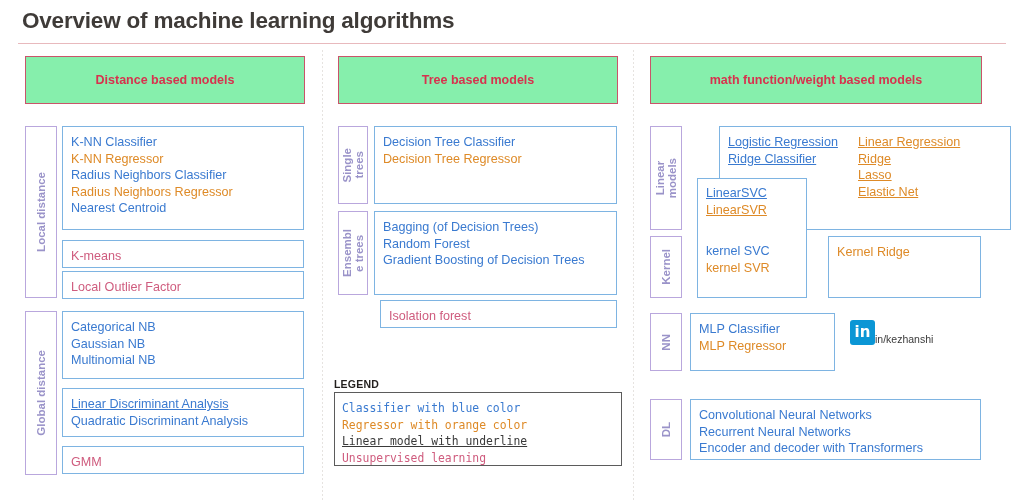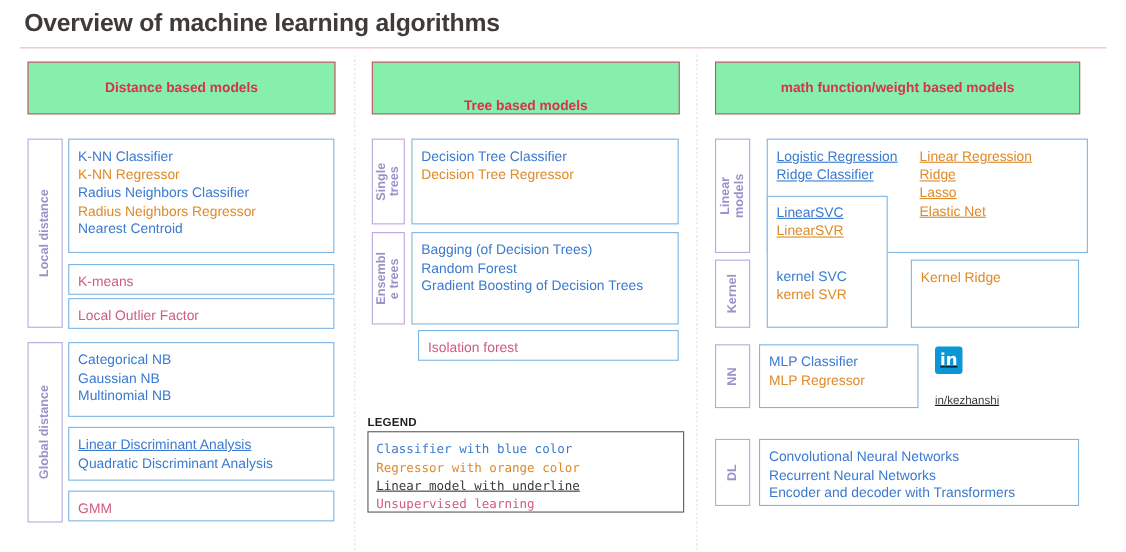--- a/index.html
+++ b/index.html
@@ -69,21 +69,21 @@
   .legend-box{
     position:absolute;box-sizing:border-box;
     border:1.6px solid #5b5b5b;background:#fff;padding:7px 0 0 7px;
   }
   .legend-box .ln{
     font-family:"DejaVu Sans Mono","Liberation Mono",monospace;
     font-size:11.4px;line-height:1.45;
   }
 
   
-  .li-wrap{position:absolute;display:flex;flex-direction:column;align-items:flex-start;text-decoration:underline;}
+  .li-wrap{position:absolute;display:flex;flex-direction:row;align-items:flex-end;}
   .li-icon{
     width:25px;height:25px;border-radius:3px;background:#0b96d5;
     display:flex;align-items:center;justify-content:center;
     color:#fff;font-weight:bold;font-size:15px;line-height:1;
     font-family:"DejaVu Sans",sans-serif;
   }
   .li-handle{margin-top:18px;font-size:10.5px;color:#3a3a3a;white-space:nowrap;}
 </style>
 </head>
 <body>
@@ -92,21 +92,21 @@
 
   <div class="title">Overview of machine learning algorithms</div>
   <div class="title-rule"></div>
 
   <div class="vdiv" style="left:322px;"></div>
   <div class="vdiv" style="left:633px;"></div>
 
   <div class="col-head" style="left:25px;top:56px;width:280px;height:48px;">
     <span>Distance based models</span>
   </div>
-  <div class="col-head" style="left:338px;top:56px;width:280px;height:48px;align-items:flex-end;">
+  <div class="col-head" style="left:338px;top:56px;width:280px;height:48px;">
     <span>Tree based models</span>
   </div>
   <div class="col-head" style="left:650px;top:56px;width:332px;height:48px;">
     <span>math function/weight based models</span>
   </div>
 
   <div class="vlabel" style="left:25px;top:126px;width:32px;height:172px;">
     <span>Local distance</span>
   </div>
 
@@ -177,21 +177,21 @@
     <div class="ln c-orange">Regressor with orange color</div>
     <div class="ln c-dark ul">Linear model with underline</div>
     <div class="ln c-pink">Unsupervised learning</div>
   </div>
 
   <div class="vlabel" style="left:650px;top:126px;width:32px;height:104px;">
     <span>Linear
 models</span>
   </div>
 
-  <div class="box" style="left:697px;top:126px;width:292px;height:104px;">
+  <div class="box" style="left:719px;top:126px;width:292px;height:104px;">
     <div style="position:absolute;left:8px;top:7px;">
       <div class="ln c-blue ul">Logistic Regression</div>
       <div class="ln c-blue ul">Ridge Classifier</div>
     </div>
     <div style="position:absolute;left:138px;top:7px;">
       <div class="ln c-orange ul">Linear Regression</div>
       <div class="ln c-orange ul">Ridge</div>
       <div class="ln c-orange ul">Lasso</div>
       <div class="ln c-orange ul">Elastic Net</div>
     </div>

